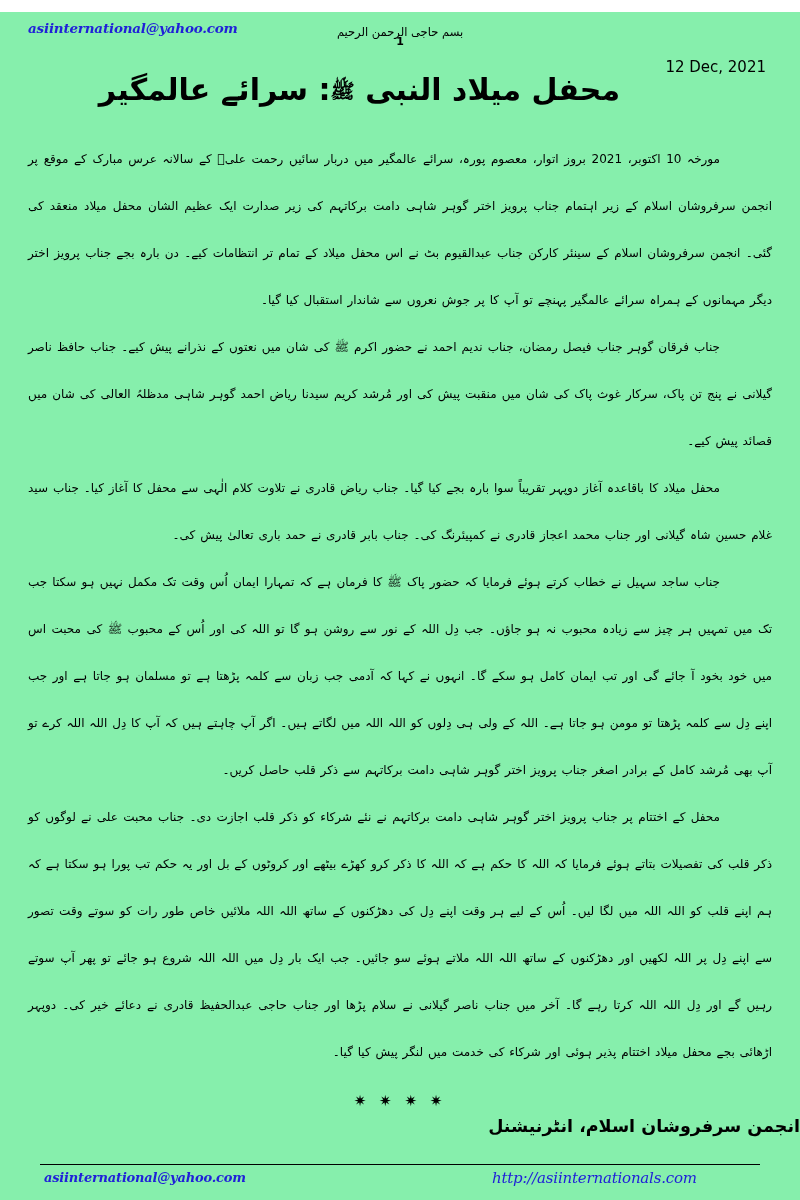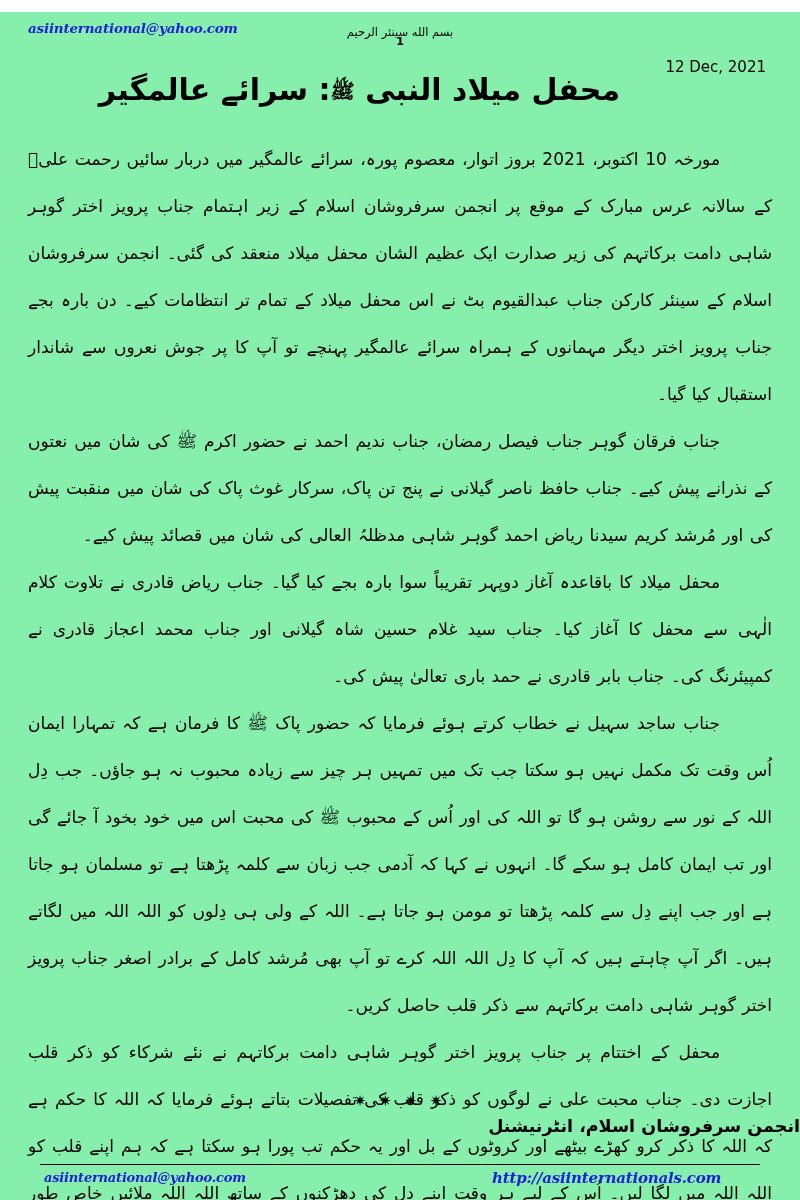--- a/index.html
+++ b/index.html
@@ -120,21 +120,21 @@
     right: 28px;
     left: 28px;
     width: 744px;
     direction: rtl;
     text-align: justify;
     text-align-last: right;
   }
 
   .para {
     font-family: "DejaVu Sans", sans-serif;
-    font-size: 17px;
+    font-size: 12px;
     color: #000000;
     line-height: 47px;
     margin: 0 0 0 0;
     padding: 0;
     text-indent: 52px;
     word-spacing: 1px;
   }
 
   .para + .para {
     margin-top: 0px;
@@ -199,37 +199,37 @@
     letter-spacing: -0.2px;
     white-space: nowrap;
   }
 
   .footer-url {
     position: absolute;
     left: 492px;
     top: -1px;
     font-family: "DejaVu Serif", serif;
     font-style: italic;
-    font-weight: bold;
+    font-weight: normal;
     font-size: 15px;
     color: #2020d8;
     letter-spacing: -0.2px;
     white-space: nowrap;
   }
 </style>
 </head>
 <body>
 
 <div class="page">
 
   <div class="top-header">
     <div class="header-email">asiinternational@yahoo.com</div>
 
     <div class="bismillah-wrap">
-      <span class="bismillah">بسم الله سینئر الرحيم</span>
+      <span class="bismillah">بسم حاجی الرحمن الرحيم</span>
     </div>
 
     <div class="page-number">1</div>
   </div>
 
   <div class="title-row">
     <div class="doc-date">12 Dec, 2021</div>
 
     <h1 class="doc-title"><span>محفل میلاد النبی </span><span class="sw">ﷺ</span><span>: سرائے عالمگیر</span></h1>
   </div>

